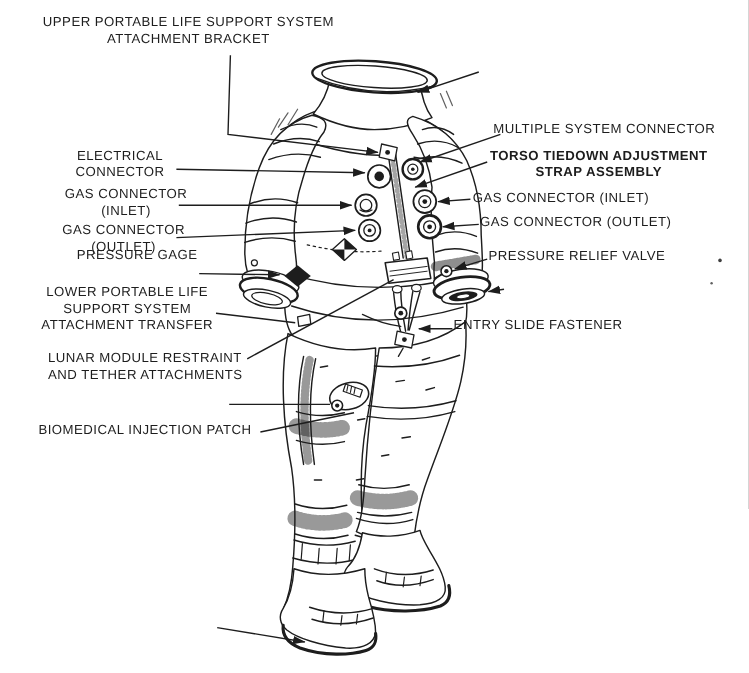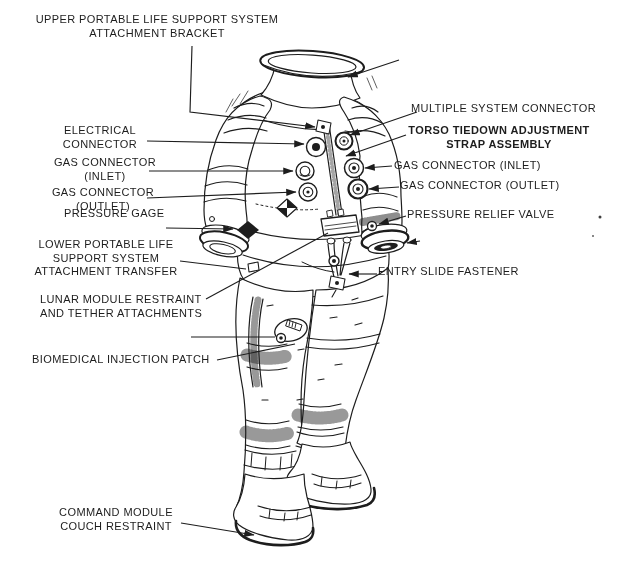--- a/index.html
+++ b/index.html
@@ -249,15 +249,13 @@
 (OUTLET)</div>
   <div class="lbl" style="left:64px;top:207px;">PRESSURE GAGE</div>
   <div class="lbl ctr" style="left:26px;top:238px;width:160px;">LOWER PORTABLE LIFE
 SUPPORT SYSTEM
 ATTACHMENT TRANSFER</div>
   <div class="lbl" style="left:407px;top:208px;">PRESSURE RELIEF VALVE</div>
   <div class="lbl" style="left:378px;top:265px;">ENTRY SLIDE FASTENER</div>
   <div class="lbl" style="left:26px;top:293px;margin-left:14px;">LUNAR MODULE RESTRAINT
 AND TETHER ATTACHMENTS</div>
   <div class="lbl" style="left:32px;top:353px;">BIOMEDICAL INJECTION PATCH</div>
-  <div class="lbl ctr" style="left:50px;top:506px;width:132px;">COMMAND MODULE
-COUCH RESTRAINT</div>
 </div>
 
 </body></html>

